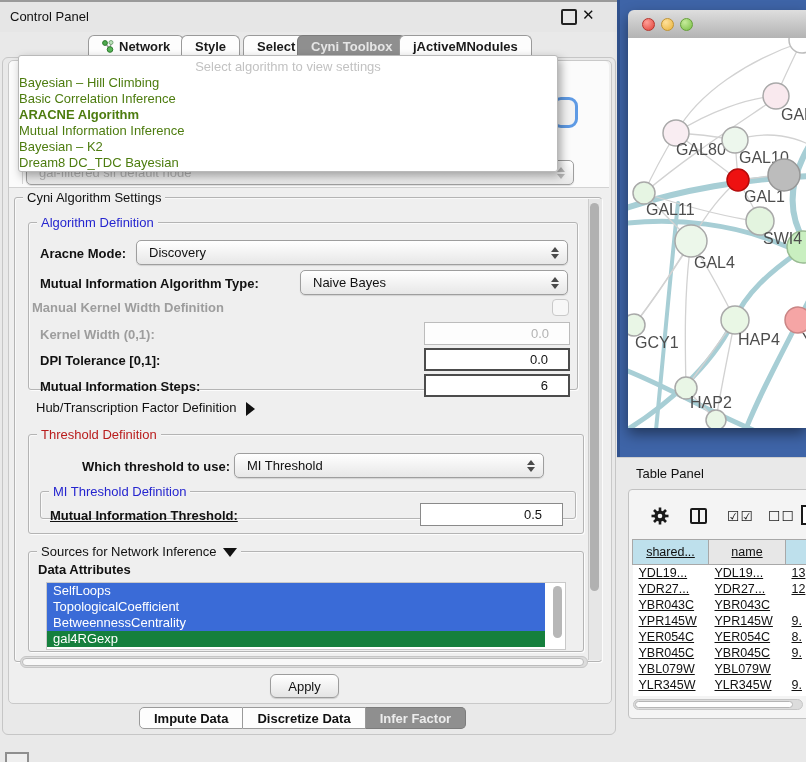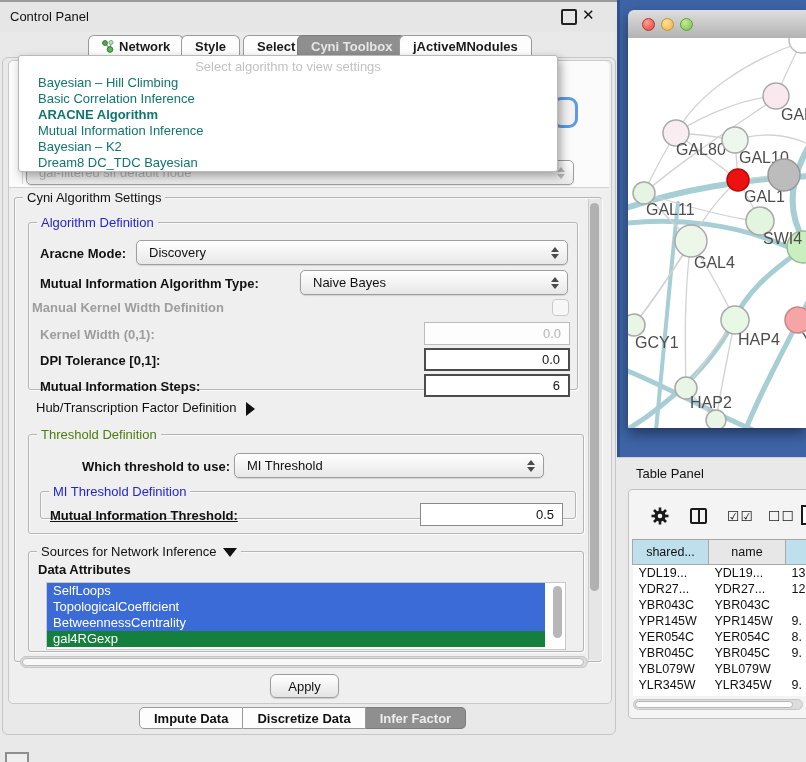--- a/index.html
+++ b/index.html
@@ -38,35 +38,35 @@
   .combo.ghost .spin i.u{border-bottom-color:#b7b7b7;}
   .combo.ghost .spin i.d{border-top-color:#b7b7b7;}
 
   #focus-frag{left:552px;top:97px;width:26px;height:31px;border:3px solid #5e9ae4;border-radius:9px;
               background:#f2f2f2;z-index:5;box-sizing:border-box;}
 
   
   #algo-popup{left:18px;top:55px;width:538px;height:115px;background:#ffffff;border:1px solid #b9b9b9;
               border-radius:3px;box-shadow:3px 4px 10px rgba(0,0,0,.35);z-index:10;overflow:hidden;}
   #popup-header{width:100%;text-align:center;color:#c2c2c2;font-size:13px;padding-top:3px;height:16px;}
-  .pop-item{height:16px;line-height:16px;padding-left:19px;font-size:13px;color:#0f766e;white-space:nowrap;}
+  .pop-item{height:16px;line-height:16px;padding-left:0;font-size:13px;color:#4d7c0f;white-space:nowrap;}
   .pop-item.bold{font-weight:700;}
 
   
   .gbox{position:absolute;border:1px solid #b4b4b4;border-radius:3px;box-sizing:border-box;
         box-shadow:1px 1px 0 rgba(255,255,255,.8), inset 1px 1px 0 rgba(255,255,255,.6);}
   .legend{position:absolute;top:-8px;left:8px;background:#efefef;padding:0 4px;font-size:13px;white-space:nowrap;}
   .legend.blue{color:#2525cf;}
-  .legend.green{color:#4d7c0f;}
+  .legend.green{color:#b91c1c;}
 
   .flabel{position:absolute;font-weight:700;font-size:13px;white-space:nowrap;}
   .flabel.dis{color:#9d9d9d;}
 
   .tfield{position:absolute;box-sizing:border-box;background:#fff;border:2px solid #4c4c4c;
-          display:flex;align-items:center;justify-content:flex-end;padding:0 8px;font-size:13px;}
+          display:flex;align-items:center;justify-content:flex-end;padding:0 20px;font-size:13px;}
   .tfield.dis{border:1px solid #bcbcbc;color:#b3b3b3;background:#fdfdfd;}
 
   #mkw-check{left:552px;top:299px;width:15px;height:15px;border:1px solid #c9c9c9;border-radius:4px;background:#f7f7f7;}
 
   #vscroll{left:588px;top:199px;width:13px;height:461px;background:#e6e6e6;border-left:1px solid #cccccc;}
   #vscroll-thumb{left:590px;top:203px;width:9px;height:388px;background:#b1b1b1;border-radius:5px;}
   #hscroll{left:20px;top:656px;width:568px;height:12px;background:#dcdcdc;border:1px solid #c6c6c6;border-radius:6px;box-sizing:border-box;}
   #hscroll-thumb{left:22px;top:658px;width:562px;height:8px;background:#f8f8f8;border:1px solid #bbbbbb;border-radius:5px;box-sizing:border-box;}
 
   .tri-right{display:inline-block;width:0;height:0;border-top:7px solid transparent;border-bottom:7px solid transparent;border-left:9px solid #111;vertical-align:middle;margin-left:10px;}
@@ -110,21 +110,21 @@
   #split-icon{left:690px;top:508px;width:17px;height:16px;border:2px solid #1a1a1a;border-radius:2px;box-sizing:border-box;}
   #split-icon:after{content:"";position:absolute;left:6px;top:0;width:2px;height:12px;background:#1a1a1a;}
   #checks-on{left:727px;top:508px;font-size:14px;letter-spacing:1px;font-family:"DejaVu Sans",sans-serif;}
   #checks-off{left:768px;top:508px;font-size:14px;letter-spacing:1px;font-family:"DejaVu Sans",sans-serif;}
   #doc-icon{left:801px;top:505px;width:14px;height:20px;border:2px solid #1a1a1a;background:#fff;box-sizing:border-box;}
 
   #data-table{left:632px;top:539px;width:200px;border-collapse:collapse;table-layout:fixed;font-size:12.5px;}
   #data-table th{height:22px;border:1px solid #a8a8a8;background:#e7e7e7;font-weight:400;text-align:center;overflow:hidden;}
   #data-table th.hl{background:#bee0ec;}
   #data-table td{height:16px;padding:0 0 0 6px;white-space:nowrap;overflow:hidden;border:none;background:#fff;}
-  #table-clip{left:632px;top:539px;width:174px;height:157px;overflow:hidden;position:absolute;}
+  #table-clip{left:632px;top:539px;width:174px;height:157px;overflow:hidden;position:absolute;text-decoration:underline;}
   #t-hscroll{left:633px;top:699px;width:170px;height:11px;background:#dcdcdc;border:1px solid #c6c6c6;border-radius:6px;box-sizing:border-box;}
   #t-hscroll-thumb{left:635px;top:701px;width:158px;height:7px;background:#fdfdfd;border:1px solid #b5b5b5;border-radius:4px;box-sizing:border-box;}
 </style>
 </head>
 <body>
 
 <div id="root">
 
   <div class="abs" id="cp-titlebar"></div>
   <div class="abs" id="cp-title">Control Panel</div>

